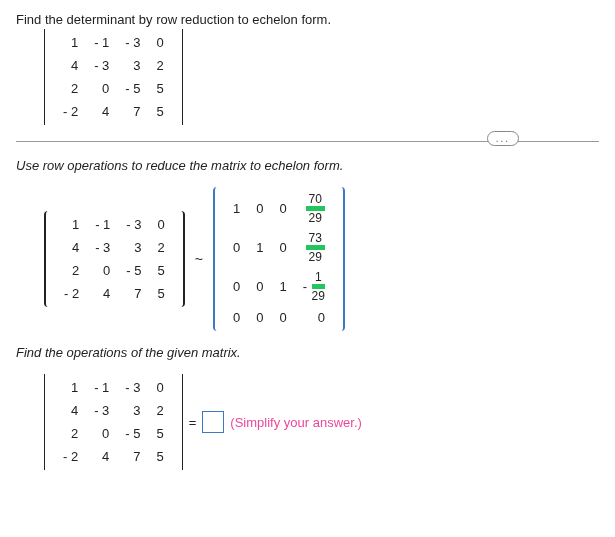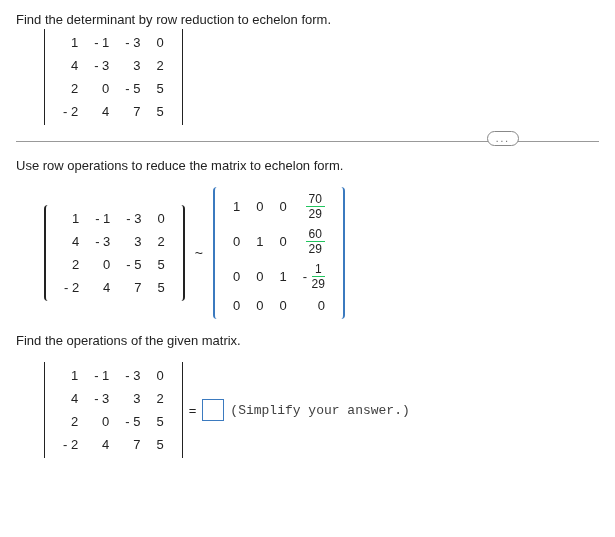--- a/index.html
+++ b/index.html
@@ -23,21 +23,21 @@
     .matrix::before, .matrix::after {
       display: none;
     }
     .matrix-table { border-collapse: collapse; }
     .matrix-table td {
       text-align: right;
       padding: 4px 8px;
       white-space: nowrap;
     }
     .indent { margin-left: 28px; }
-    .section { margin: 4px 0 14px 0; }
+    .section { margin: 4px 0 14px 0; font-style: italic; }
     hr.divider {
       border: none;
       border-top: 1px solid #999;
       margin: 16px 0;
       position: relative;
     }
     .ellipsis-badge {
       position: absolute;
       right: 80px;
       top: -10px;
@@ -57,37 +57,37 @@
       margin-bottom: 14px;
     }
     .tilde { font-size: 14px; padding: 0 2px; }
     .frac {
       display: inline-block;
       text-align: center;
       vertical-align: middle;
       font-size: 12px;
       line-height: 1;
     }
-    .frac .num { display: block; border-bottom: 1px solid #22c55e; padding: 0 3px 1px; }
+    .frac .num { display: block; border-bottom: 5px solid #22c55e; padding: 0 3px 1px; }
     .frac .den { display: block; padding-top: 1px; }
     .neg-frac { white-space: nowrap; }
     .neg-frac .sign { vertical-align: middle; margin-right: 1px; }
     .det-row {
       display: flex;
       align-items: center;
       gap: 6px;
       margin-left: 28px;
     }
     .answer-box {
       width: 22px;
       height: 22px;
       border: 1px solid #3b7abf;
       background: #fff;
     }
-    .hint { color: #404040; font-family: Liberation Mono, monospace; }
+    .hint { color: #ec4899; }
   </style>
 </head>
 <body>
 
 <div class="prompt">Find the determinant by row reduction to echelon form.</div>
 
 <div class="indent">
   <div class="matrix">
     <table class="matrix-table">
       <tbody>
@@ -174,21 +174,21 @@
             <span class="den">29</span>
           </span>
         </td>
       </tr>
       <tr>
         <td>0</td>
         <td>1</td>
         <td>0</td>
         <td>
           <span class="frac">
-            <span class="num">60</span>
+            <span class="num">73</span>
             <span class="den">29</span>
           </span>
         </td>
       </tr>
       <tr>
         <td>0</td>
         <td>0</td>
         <td>1</td>
         <td>
           <span class="neg-frac">

